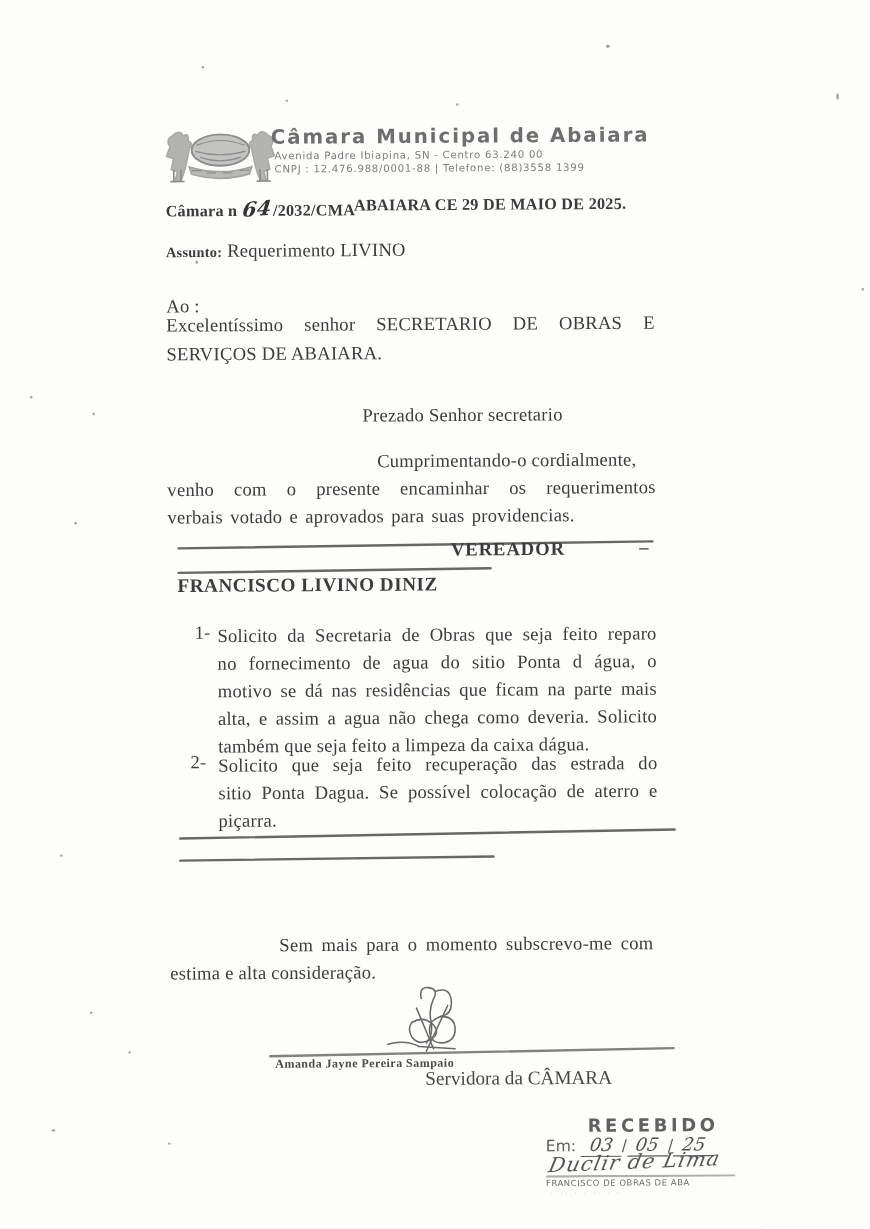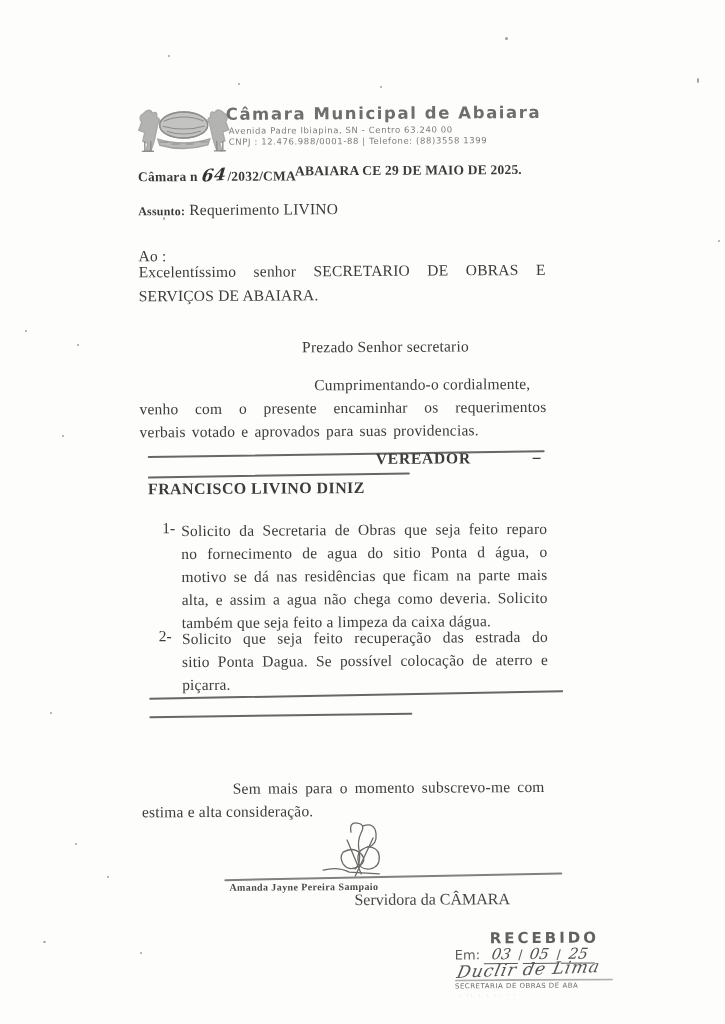--- a/index.html
+++ b/index.html
@@ -141,18 +141,18 @@
     <div>
       <div class="abs stamp-title" style="left:487px;top:930px;">RECEBIDO</div>
       <div class="abs stamp-date" style="left:452px;top:946px;">
         <span>Em:</span>
         <span class="date-slot"><span class="stamp-hand">03</span></span><span>/</span><span class="date-slot"><span class="stamp-hand">05</span></span><span>/</span><span class="date-slot"><span class="stamp-hand">25</span></span>
       </div>
       <div class="abs" style="left:455px;top:960px;">
         <span class="stamp-sig">Duclir de Lima</span>
       </div>
       <div class="rule" style="left:452px;top:980px;width:158px;height:1.3px;opacity:.55;border-bottom:1px dotted #777;background:#6f6f6f;"></div>
-      <div class="abs stamp-office" style="left:452px;top:983px;">SECRETARIA DE OBRAS DE ABA</div>
+      <div class="abs stamp-office" style="left:452px;top:983px;">FRANCISCO DE OBRAS DE ABA</div>
       <div class="abs stamp-faint" style="left:456px;top:992px;">· ·· ·  · ··   · ·</div>
     </div>
 
   </div>
 </div>
 
 </body></html>

